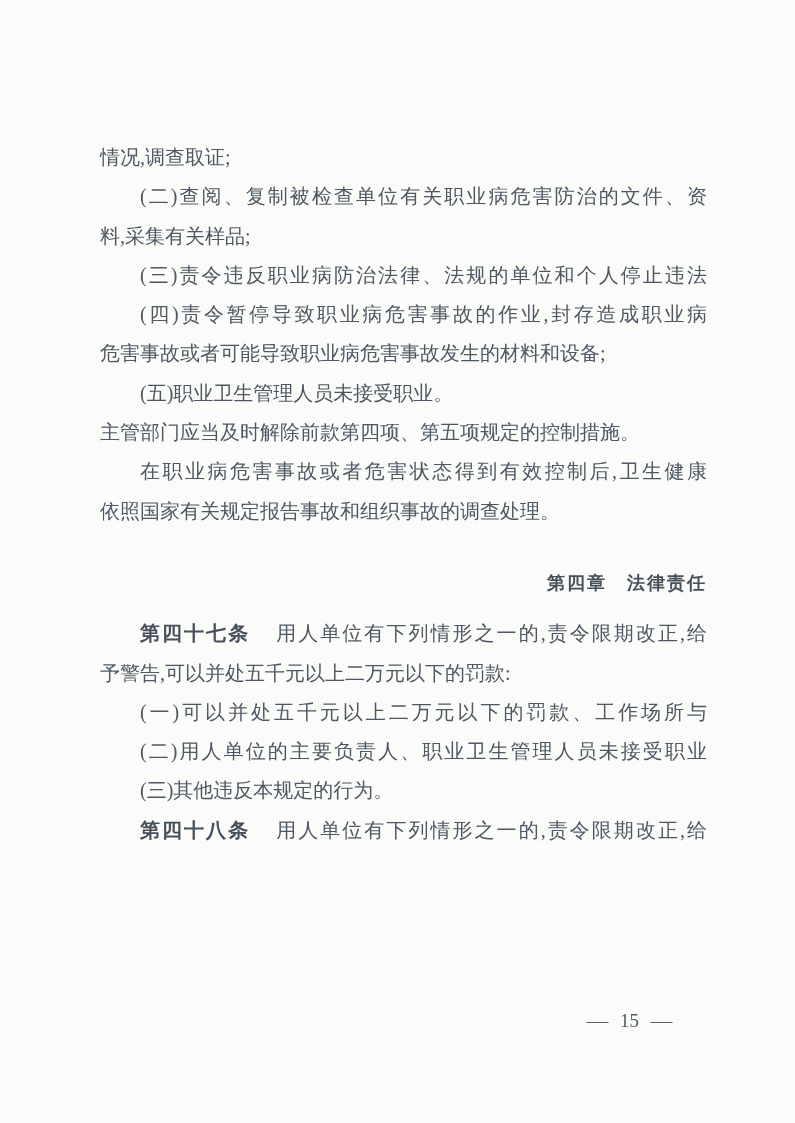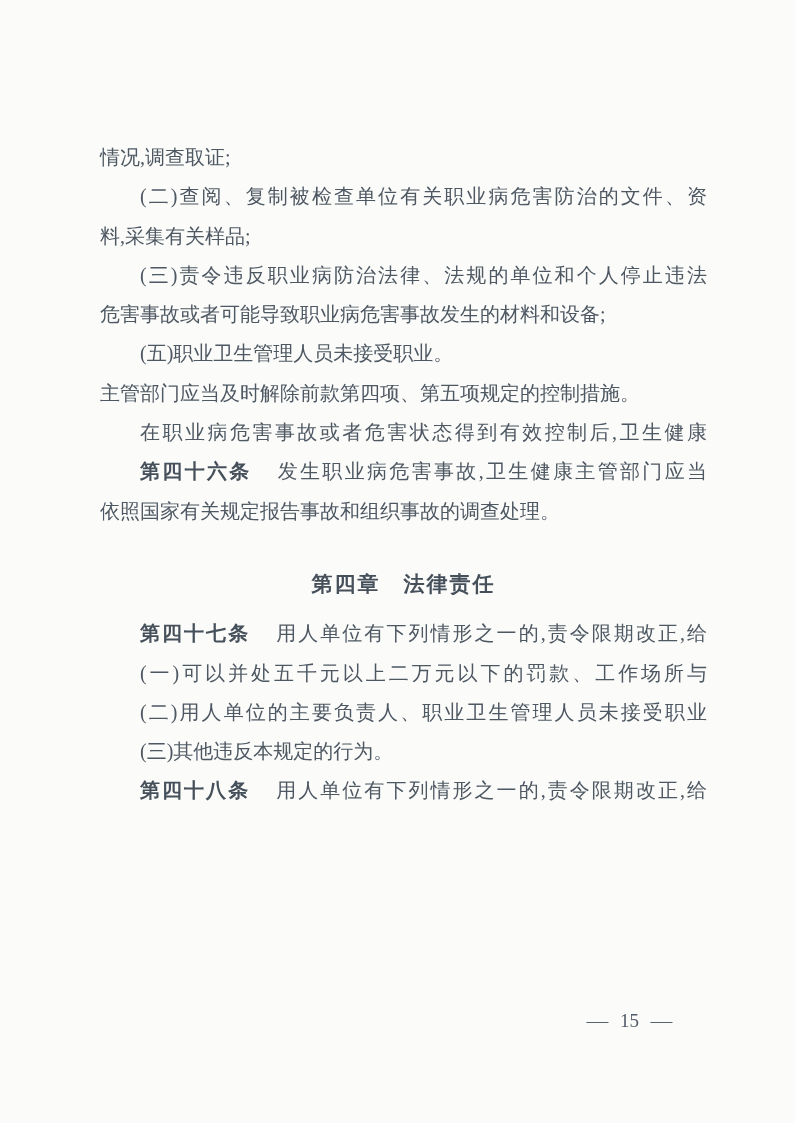--- a/index.html
+++ b/index.html
@@ -32,24 +32,24 @@
     -moz-text-align-last: justify;
   }
   .head {
     font-weight: bold;
     font-family: "Liberation Sans", "DejaVu Sans", sans-serif;
     color: #46505b;
     margin-right: 26px;
   }
   .chapter {
     margin: 33px 0 11px 0;
-    text-align: center;
+    text-align: right;
     font-family: "Liberation Sans", "DejaVu Sans", sans-serif;
     font-weight: bold;
-    font-size: 21px;
+    font-size: 18px;
     line-height: 39.3px;
     color: #46505b;
     letter-spacing: 2px;
   }
   .footer {
     position: absolute;
     top: 1006px;
     right: 124px;
     height: 30px;
     display: flex;
@@ -64,35 +64,34 @@
 </head>
 <body>
 
 <div class="page">
   <div class="content">
 
     <div class="line">情况,调查取证;</div>
     <div class="line indent fill">(二)查阅、复制被检查单位有关职业病危害防治的文件、资</div>
     <div class="line">料,采集有关样品;</div>
     <div class="line indent fill">(三)责令违反职业病防治法律、法规的单位和个人停止违法</div>
+    <div class="line indent fill">(四)责令暂停导致职业病危害事故的作业,封存造成职业病</div>
     <div class="line">危害事故或者可能导致职业病危害事故发生的材料和设备;</div>
     <div class="line indent">(五)职业卫生管理人员未接受职业。</div>
     <div class="line">主管部门应当及时解除前款第四项、第五项规定的控制措施。</div>
     <div class="line indent fill">在职业病危害事故或者危害状态得到有效控制后,卫生健康</div>
 
-    <div class="line indent fill">
-      <span class="head">第四十六条</span><span>发生职业病危害事故,卫生健康主管部门应当</span>
-    </div>
     <div class="line">依照国家有关规定报告事故和组织事故的调查处理。</div>
 
     <h2 class="chapter">第四章　法律责任</h2>
 
     <div class="line indent fill">
       <span class="head">第四十七条</span><span>用人单位有下列情形之一的,责令限期改正,给</span>
     </div>
+    <div class="line">予警告,可以并处五千元以上二万元以下的罚款:</div>
     <div class="line indent fill">(一)可以并处五千元以上二万元以下的罚款、工作场所与</div>
     <div class="line indent fill">(二)用人单位的主要负责人、职业卫生管理人员未接受职业</div>
     <div class="line indent">(三)其他违反本规定的行为。</div>
 
     <div class="line indent fill">
       <span class="head">第四十八条</span><span>用人单位有下列情形之一的,责令限期改正,给</span>
     </div>
 
   </div>
 

